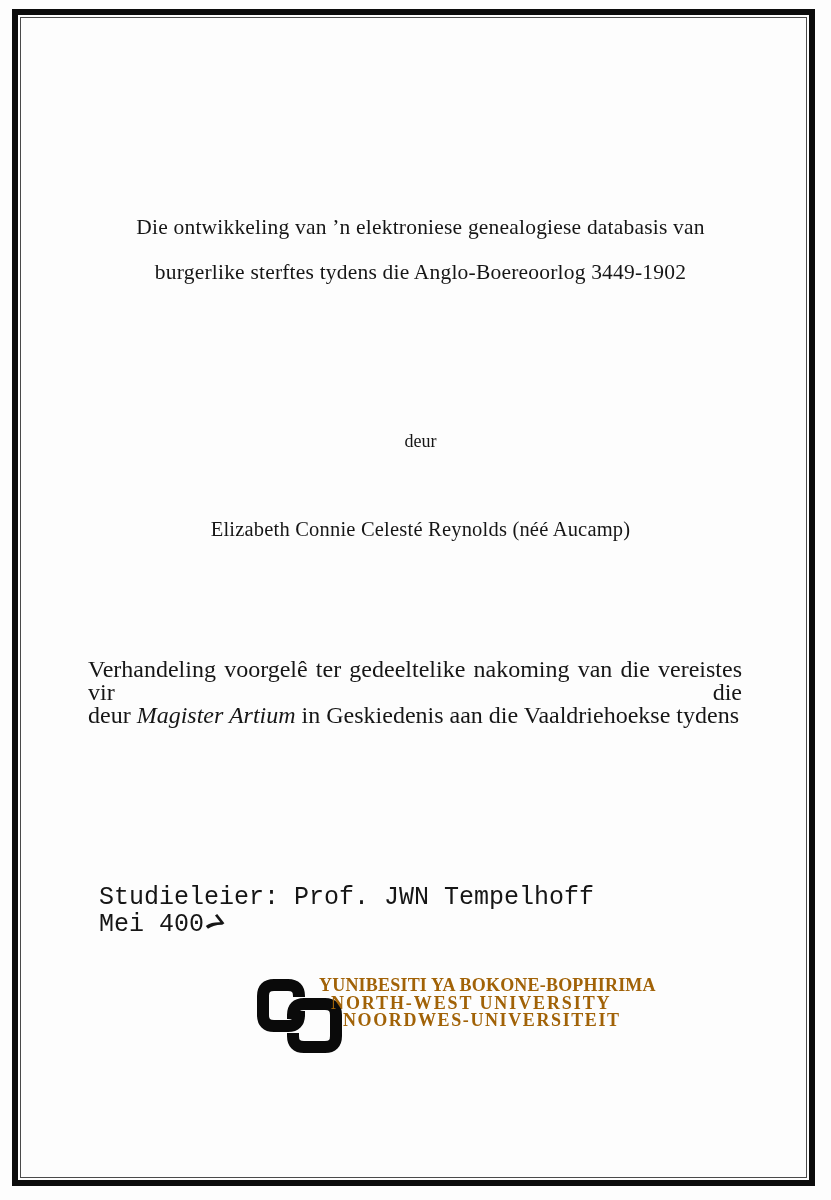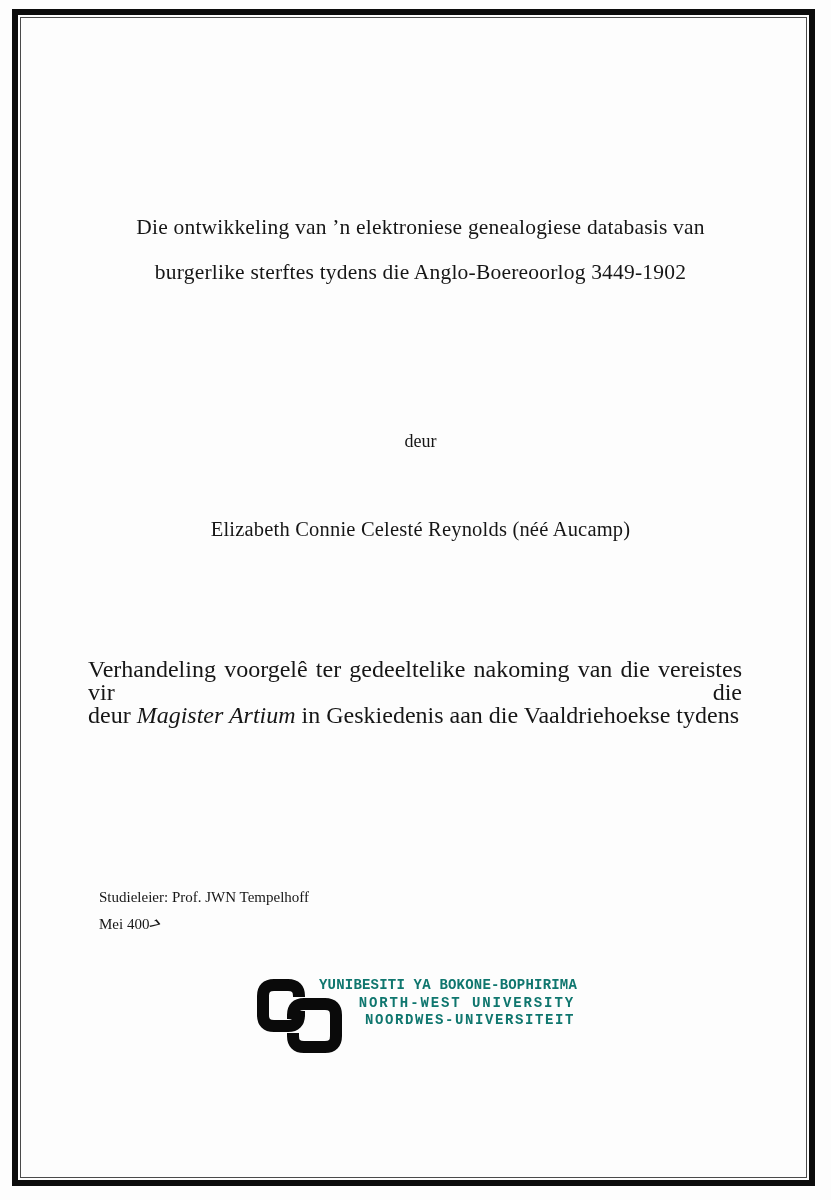--- a/index.html
+++ b/index.html
@@ -63,22 +63,23 @@
     display: block;
     text-align: justify;
     text-align-last: justify;
   }
   .statement .nline { display: block; }
   .statement .ital { font-style: italic; margin-top: 48px; }
 
   .credits {
     position: absolute;
     left: 99px; top: 884px;
-    font-size: 15px;
+    font-size: 25px;
     line-height: 27px;
+    font-family: Liberation Mono, monospace;
   }
   .date-seven {
     display: inline-block;
     transform: rotate(52deg) translate(1px, -1px);
     font-weight: 600;
   }
 
   .logo {
     position: absolute;
     left: 257px; top: 976px;
@@ -86,25 +87,25 @@
   }
   .logo-mark {
     position: absolute;
     left: 0; top: 2px;
   }
   .logo-text {
     position: absolute;
     left: 62px; top: 1px;
     width: 256px;
     text-align: right;
-    font-family: Liberation Mono, monospace;
+    font-family: Liberation Serif, serif;
     font-weight: 700;
-    font-size: 14px;
+    font-size: 18px;
     line-height: 17.5px;
-    color: #0f766e;
+    color: #a16207;
     white-space: nowrap;
   }
   .logo-text .lt1 { letter-spacing: 0.2px; }
   .logo-text .lt2 { letter-spacing: 1.9px; margin-left: 12px; }
   .logo-text .lt3 { letter-spacing: 1.6px; margin-left: 24px; }
 </style>
 </head>
 <body>
 
 <div class="page">

